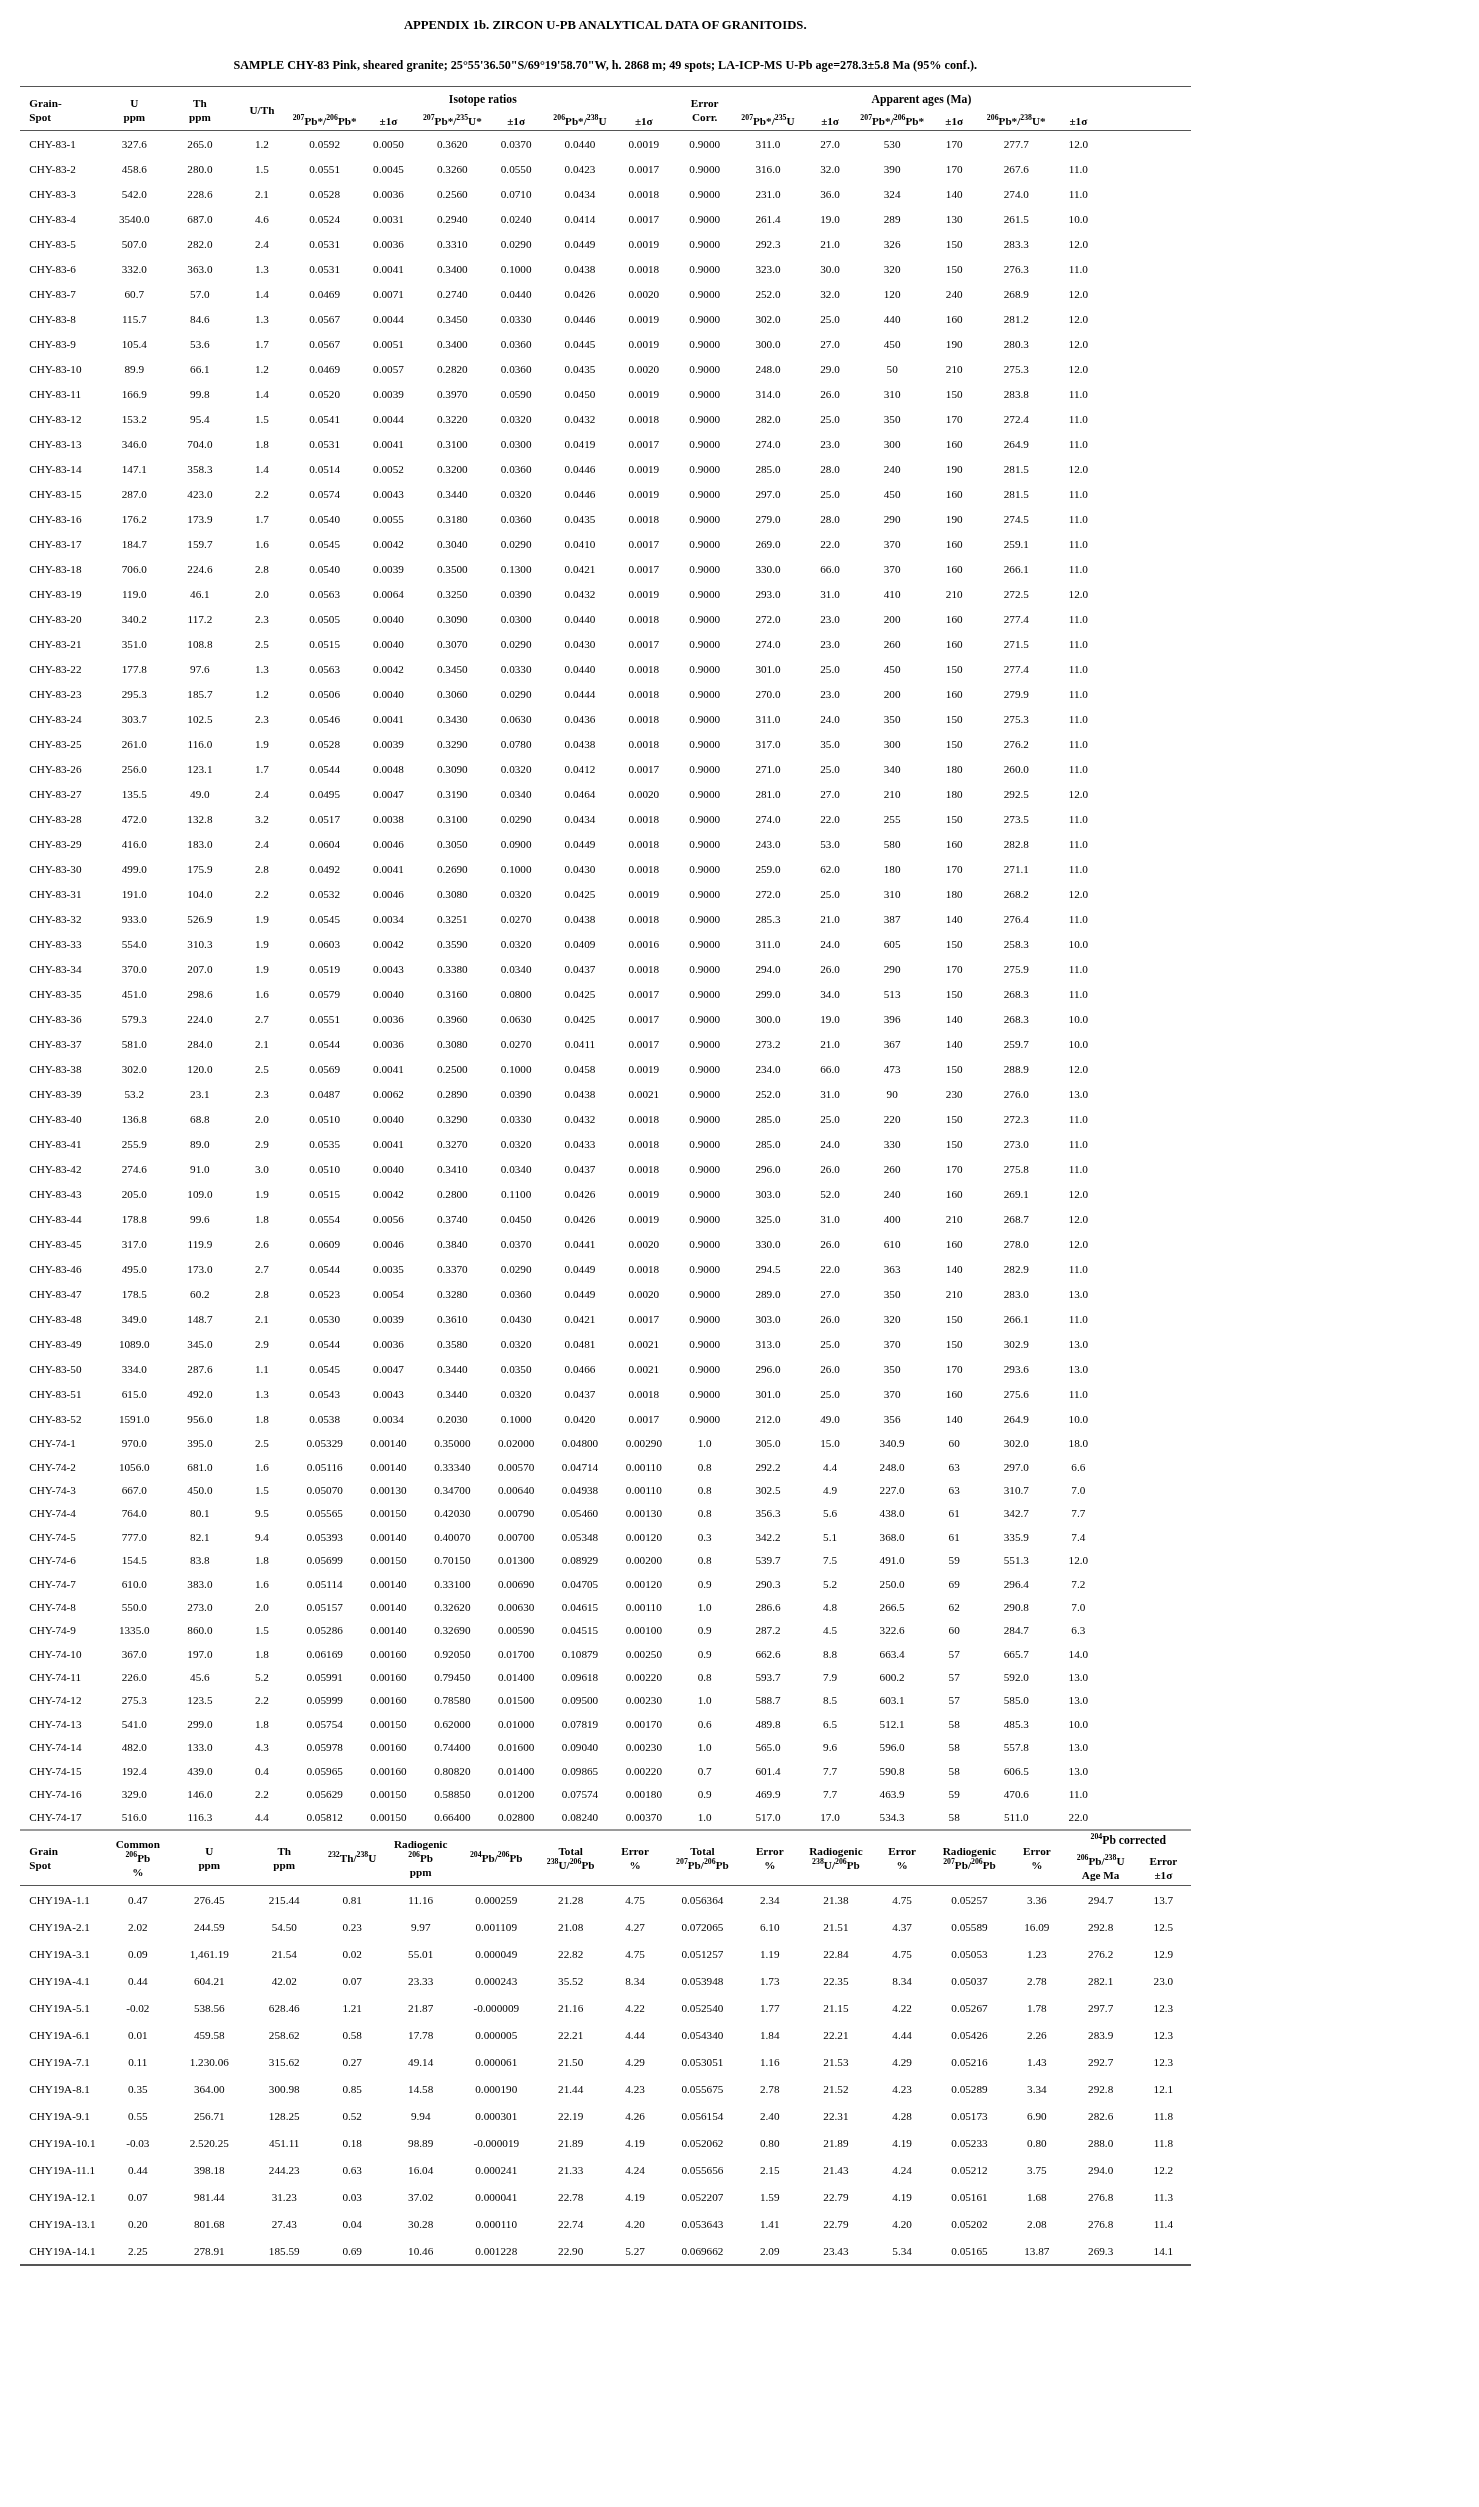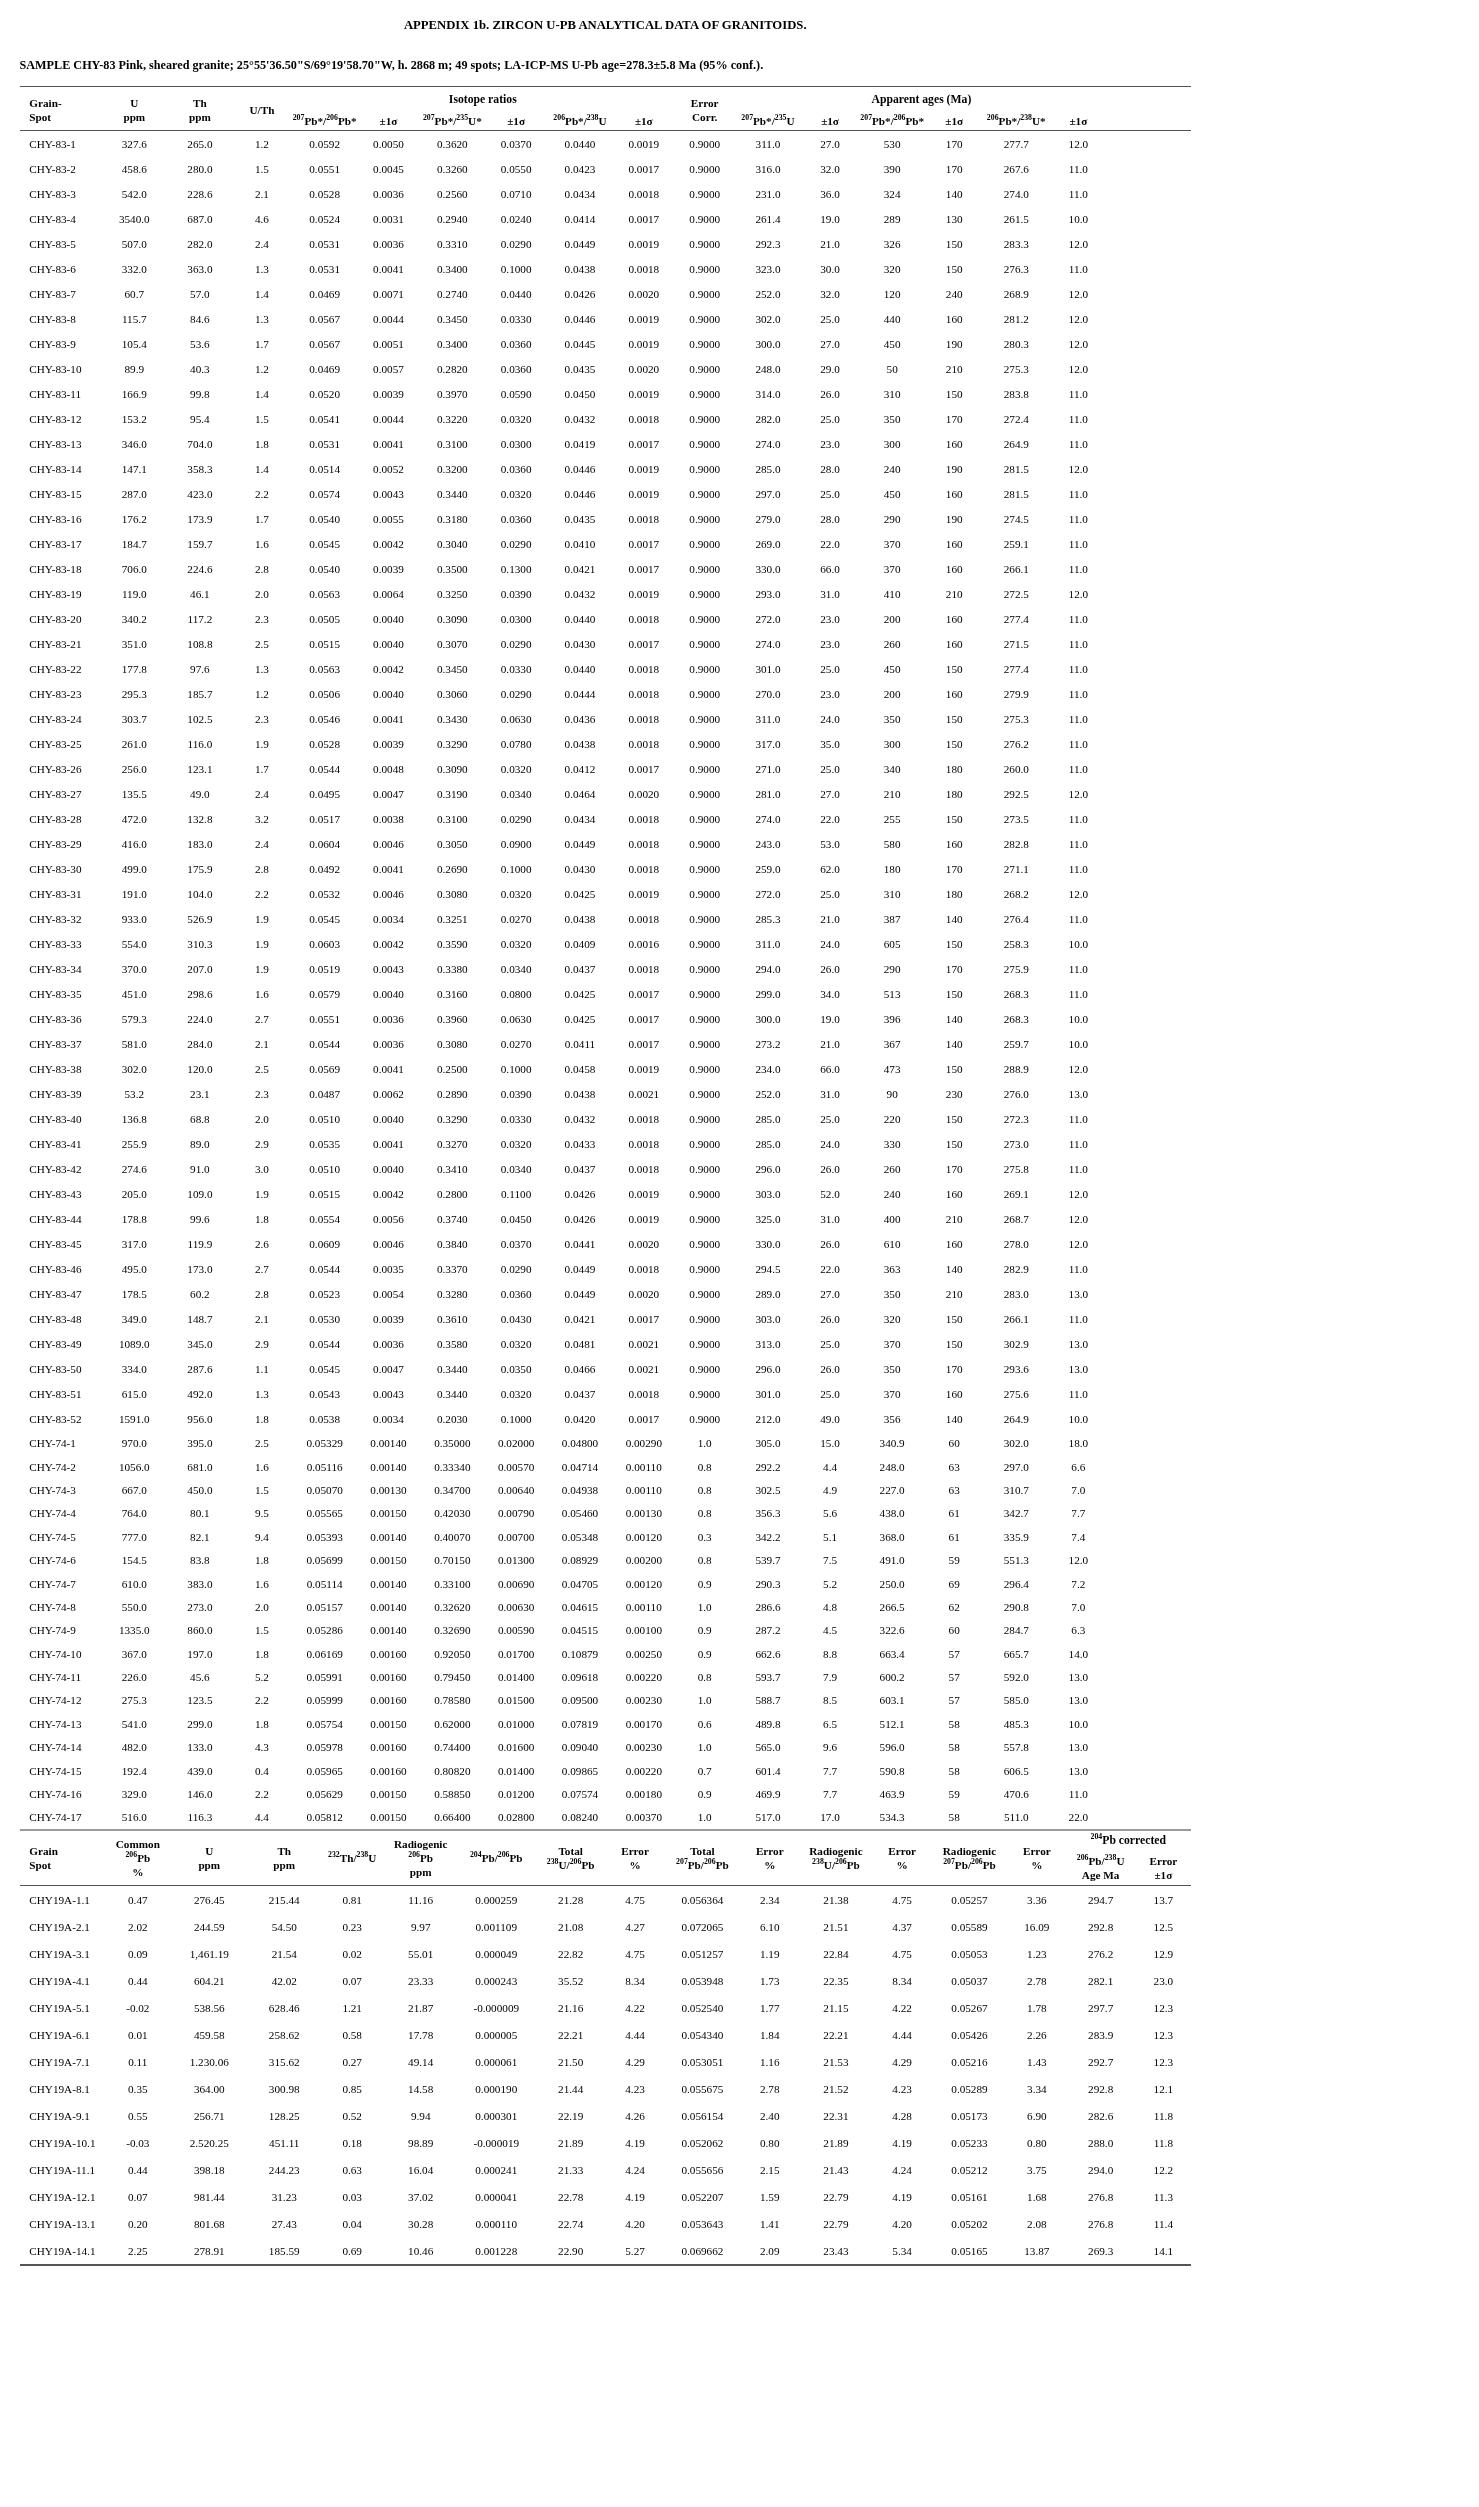--- a/index.html
+++ b/index.html
@@ -3,21 +3,21 @@
 <meta charset="utf-8">
 <style>
   html,body { margin:0; padding:0; background:#ffffff; }
   body { width:1479px; }
   .page {
     box-sizing:border-box; width:1216px; min-height:2507px;
     padding:9.8px 25px 39px 19.5px;
     font-family:"Liberation Serif","DejaVu Serif",serif; color:#000;
   }
   .title { text-align:center; font-size:12.7px; font-weight:bold; margin:7.8px 0 25px 0; }
-  .sample-heading { font-size:12.2px; font-weight:bold; margin:15.6px 0 9.8px 0; }
+  .sample-heading { font-size:12.2px; font-weight:bold; margin:15.6px 0 9.8px 0;text-align:center; }
   .sample-heading.first { margin-top:23.4px; margin-bottom:13.7px; }
   .tablewrap { width:100%; }
   .t1 { border-top:1px solid #555; }
   .t3 { border-top:2px solid #9a9a9a; }
   table.datatable { width:100%; border-collapse:collapse; table-layout:fixed; font-size:11.2px; }
   table.datatable thead { border-bottom:1px solid #555; }
   .t3 table.datatable { border-bottom:2.9px double #555; }
   th { font-weight:bold; font-size:11.2px; text-align:center; vertical-align:middle; padding:2.9px 1px; line-height:1.25; }
   th.group { font-size:11.7px; }
   th.left, td.left { text-align:left; padding-left:9.8px; }
@@ -261,21 +261,21 @@
               <td>27.0</td>
               <td>450</td>
               <td>190</td>
               <td>280.3</td>
               <td>12.0</td>
               <td></td>
             </tr>
             <tr>
               <td class="left">CHY-83-10</td>
               <td>89.9</td>
-              <td>40.3</td>
+              <td>66.1</td>
               <td>1.2</td>
               <td>0.0469</td>
               <td>0.0057</td>
               <td>0.2820</td>
               <td>0.0360</td>
               <td>0.0435</td>
               <td>0.0020</td>
               <td>0.9000</td>
               <td>248.0</td>
               <td>29.0</td>

